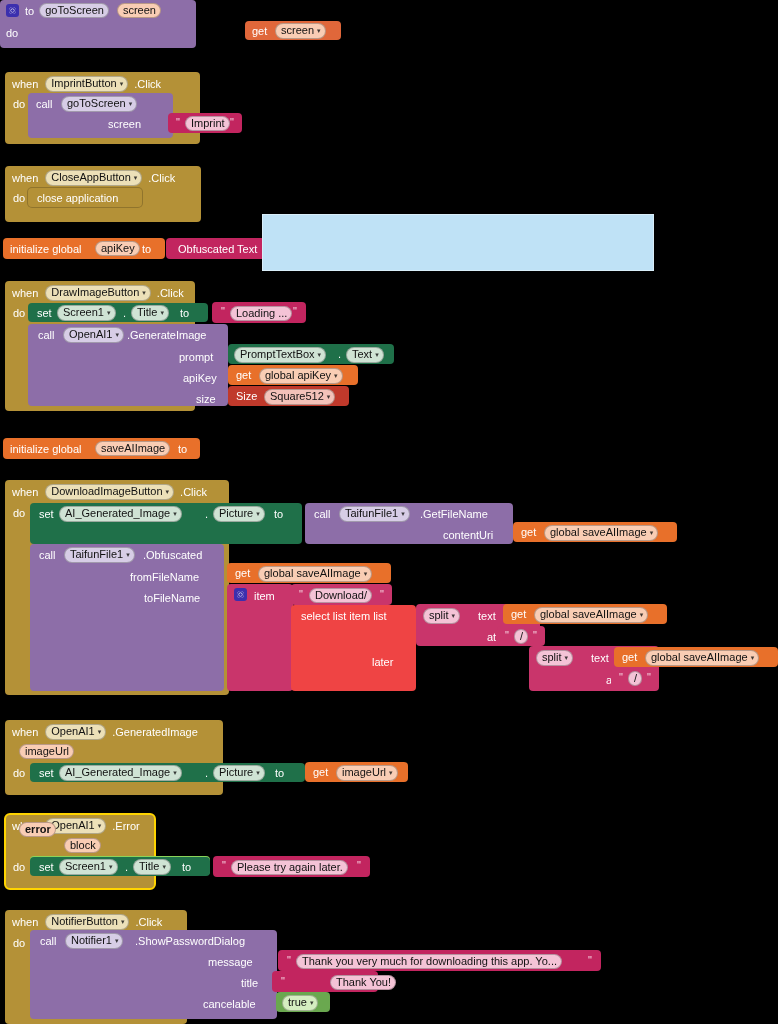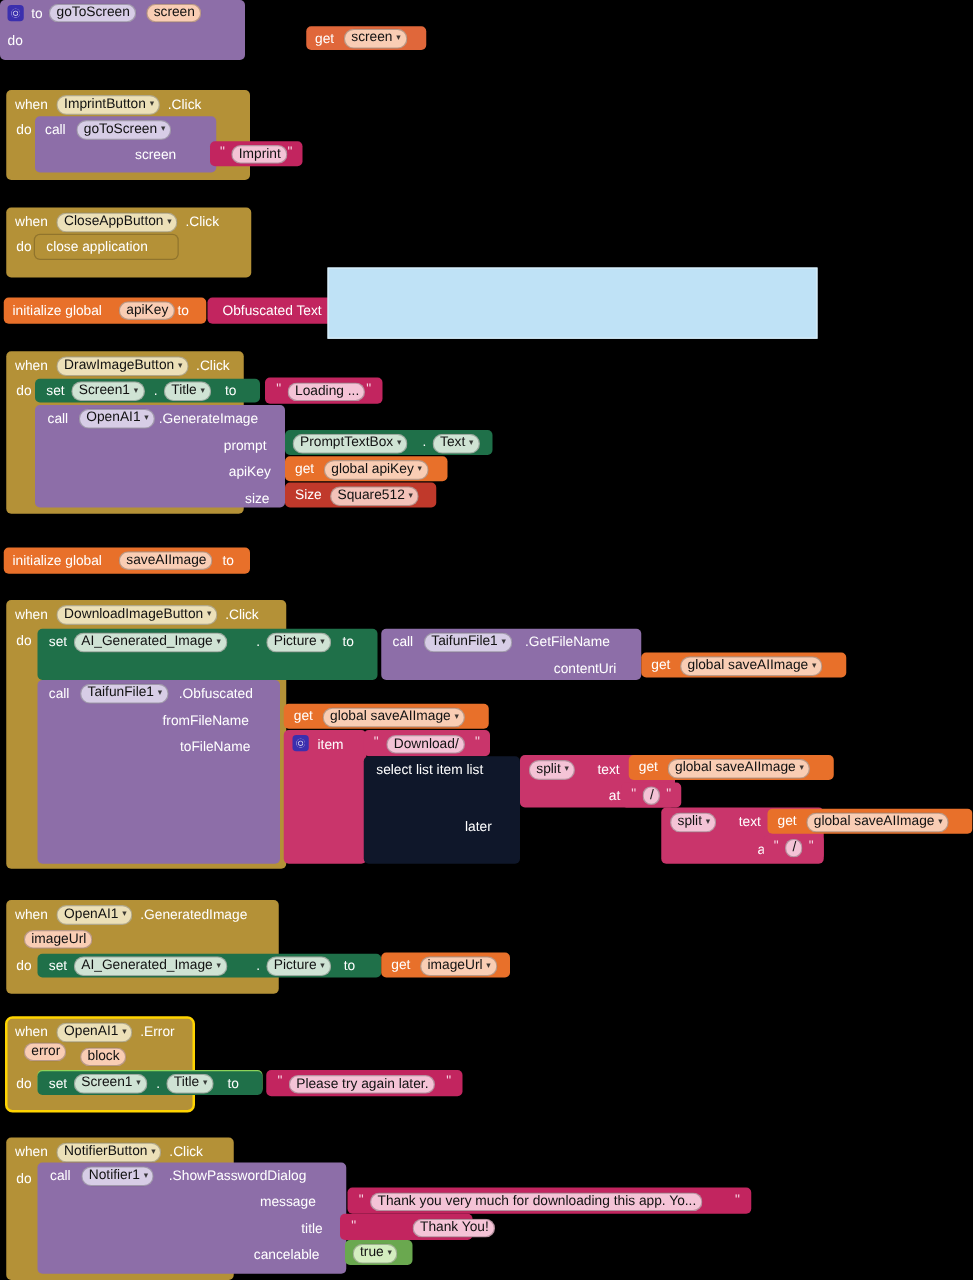--- a/index.html
+++ b/index.html
@@ -61,21 +61,21 @@
   }
 
   
   .c-purple  { background:#8d6ea8; }
   .c-gold    { background:#b49137; }
   .c-green   { background:#1f7049; }
   .c-orange  { background:#e0673a; }
   .c-orange2 { background:#e8702a; }
   .c-pink    { background:#c2255f; }
   .c-pink2   { background:#c9356b; }
-  .c-blue    { background:#0f172a; }
+  .c-blue    { background:#ef4444; }
   .c-red     { background:#c0392b; }
   .c-lgreen  { background:#6aa84f; }
 
   
   .row { display:flex; align-items:center; }
 
   
   .q { color:#f6d3e0; font-size:11px; padding:0 2px; vertical-align:middle; }
 
   .hl-box {
@@ -307,21 +307,21 @@
     <span class="lbl" style="position:absolute; left:8px; top:3px;">get</span>
     <span class="field orange" style="position:absolute; left:31px; top:3px;"><span>imageUrl</span><span class="caret">▾</span></span>
   </div>
 
   <div class="blk c-gold sel-outline" style="left:5px; top:814px; width:150px; height:75px;">
     <div class="row" style="padding:4px 0 0 7px;">
       <span class="lbl">when</span>
       <span class="field gold" style="margin-left:7px;"><span>OpenAI1</span><span class="caret">▾</span></span>
       <span class="lbl" style="margin-left:6px;">.Error</span>
     </div>
-    <span class="field orange" style="position:absolute; left:14px; top:20px;">error</span>
+    <span class="field orange" style="position:absolute; left:14px; top:8px;font-weight:bold;">error</span>
     <span class="field orange" style="position:absolute; left:59px; top:24px;">block</span>
     <span class="lbl" style="position:absolute; left:8px; top:46px;">do</span>
   </div>
   <div class="blk c-green" style="left:30px; top:857px; width:180px; height:19px; box-shadow: 0 -1px 0 0 #8bd45a;">
     <span class="lbl" style="position:absolute; left:9px; top:3px;">set</span>
     <span class="field green" style="position:absolute; left:29px; top:2px;"><span>Screen1</span><span class="caret">▾</span></span>
     <span class="lbl" style="position:absolute; left:95px; top:3px;">.</span>
     <span class="field green" style="position:absolute; left:103px; top:2px;"><span>Title</span><span class="caret">▾</span></span>
     <span class="lbl" style="position:absolute; left:152px; top:3px;">to</span>
   </div>

